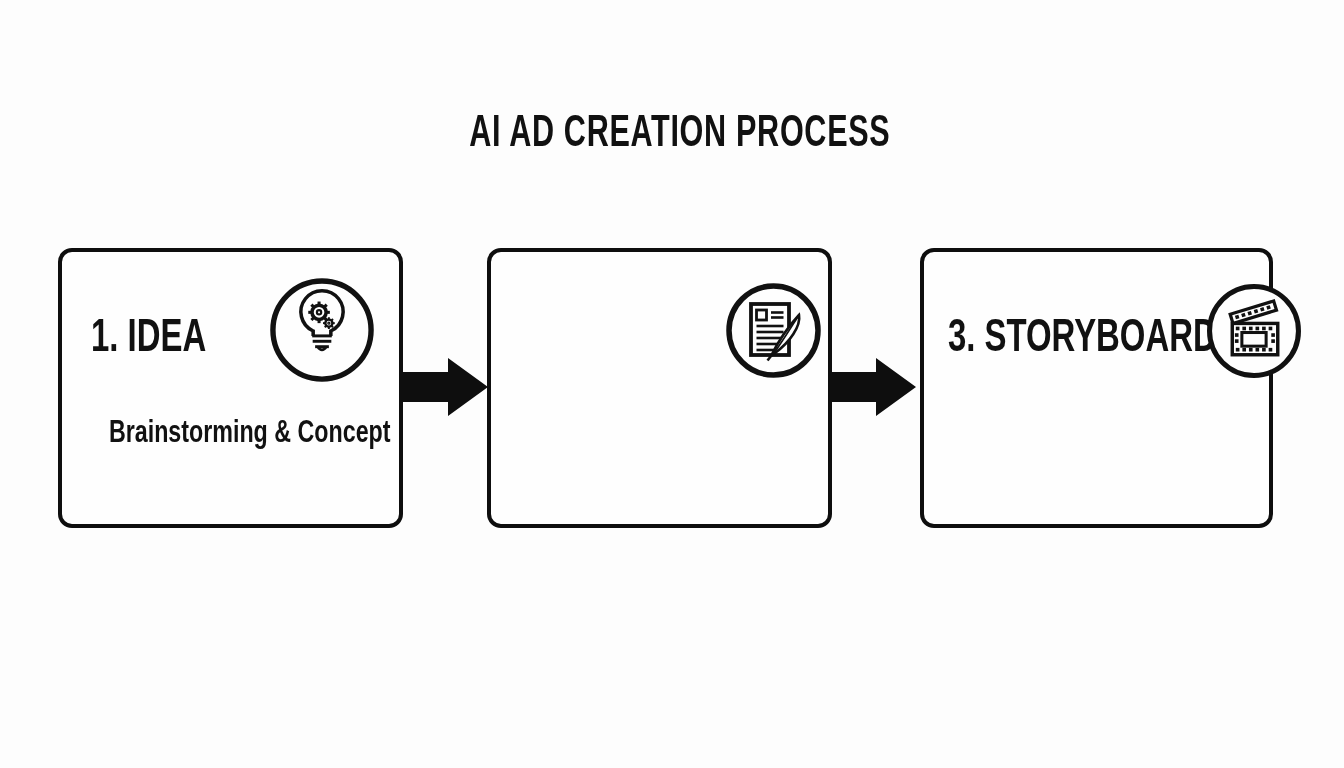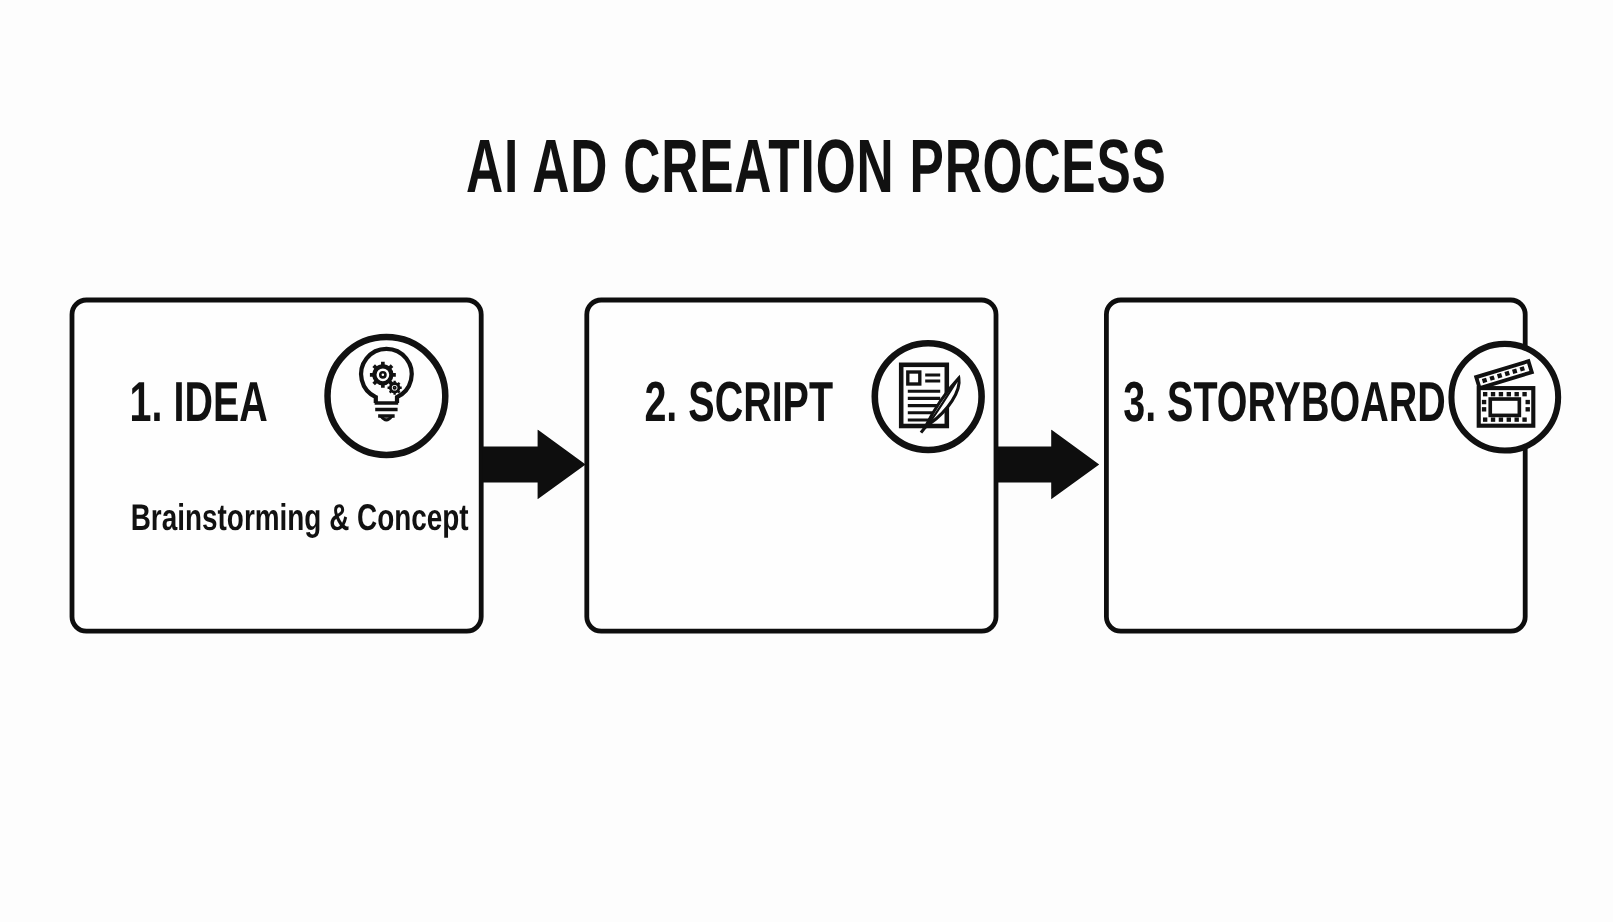--- a/index.html
+++ b/index.html
@@ -12,21 +12,21 @@
   .canvas {
     position: relative;
     width: 1344px;
     height: 768px;
   }
   .title {
     position: absolute;
     left: 0; right: 0;
     top: 108px;
     text-align: center;
-    font-size: 63px;
+    font-size: 45px;
     font-weight: 700;
     line-height: 1;
     letter-spacing: 1px;
     white-space: nowrap;
     padding-left: 16px;
   }
   .cond-title {
     display: inline-block;
     transform: scaleX(0.68);
     transform-origin: center;
@@ -37,28 +37,28 @@
     height: 280px;
     background: #fefefe;
     border: 4px solid #0e0e0e;
     border-radius: 14px;
   }
   .box-1 { left: 58px;  width: 345px; }
   .box-2 { left: 487px; width: 345px; }
   .box-3 { left: 920px; width: 353px; }
   .step-label {
     position: absolute;
-    left: 46px;
+    left: 29px;
     top: 58px;
     font-size: 47px;
     font-weight: 700;
     line-height: 1.05;
     white-space: nowrap;
   }
-  .box-3 .step-label { left: 12px; }
+  .box-3 .step-label { left: 24px; }
   .cond-label {
     display: inline-block;
     transform: scaleX(0.70);
     transform-origin: left center;
   }
   .step-subtitle {
     position: absolute;
     left: 0;
     width: 100%;
     top: 163px;
@@ -145,23 +145,20 @@
     <div class="step-subtitle">
       <span class="cond-sub">Brainstorming &amp; Concept</span>
     </div>
   </div>
 
   <svg class="arrow arrow-1" width="86" height="58" viewBox="0 0 86 58">
     <polygon points="0,14 46,14 46,0 86,29 46,58 46,44 0,44" fill="#0e0e0e"></polygon>
   </svg>
 
   <div class="step-box box-2">
-    <div class="step-label">
-      <span class="cond-label">2. SCRIPT</span>
-    </div>
     <div class="icon-circle">
       <svg width="97" height="97" viewBox="0 0 97 97">
         <circle cx="48.5" cy="48.5" r="44.5" fill="#fefefe" stroke="#111" stroke-width="5.5"></circle>
         <rect x="26" y="22" width="38" height="51" fill="#fefefe" stroke="#111" stroke-width="3.8"></rect>
         <rect x="31.5" y="28" width="10" height="10" fill="none" stroke="#111" stroke-width="2.8"></rect>
         <g stroke="#111" stroke-width="2.6">
           <line x1="46" y1="30.5" x2="58.5" y2="30.5"></line>
           <line x1="46" y1="35.5" x2="58.5" y2="35.5"></line>
           <line x1="31.5" y1="44" x2="58.5" y2="44"></line>
           <line x1="31.5" y1="50" x2="58.5" y2="50"></line>

